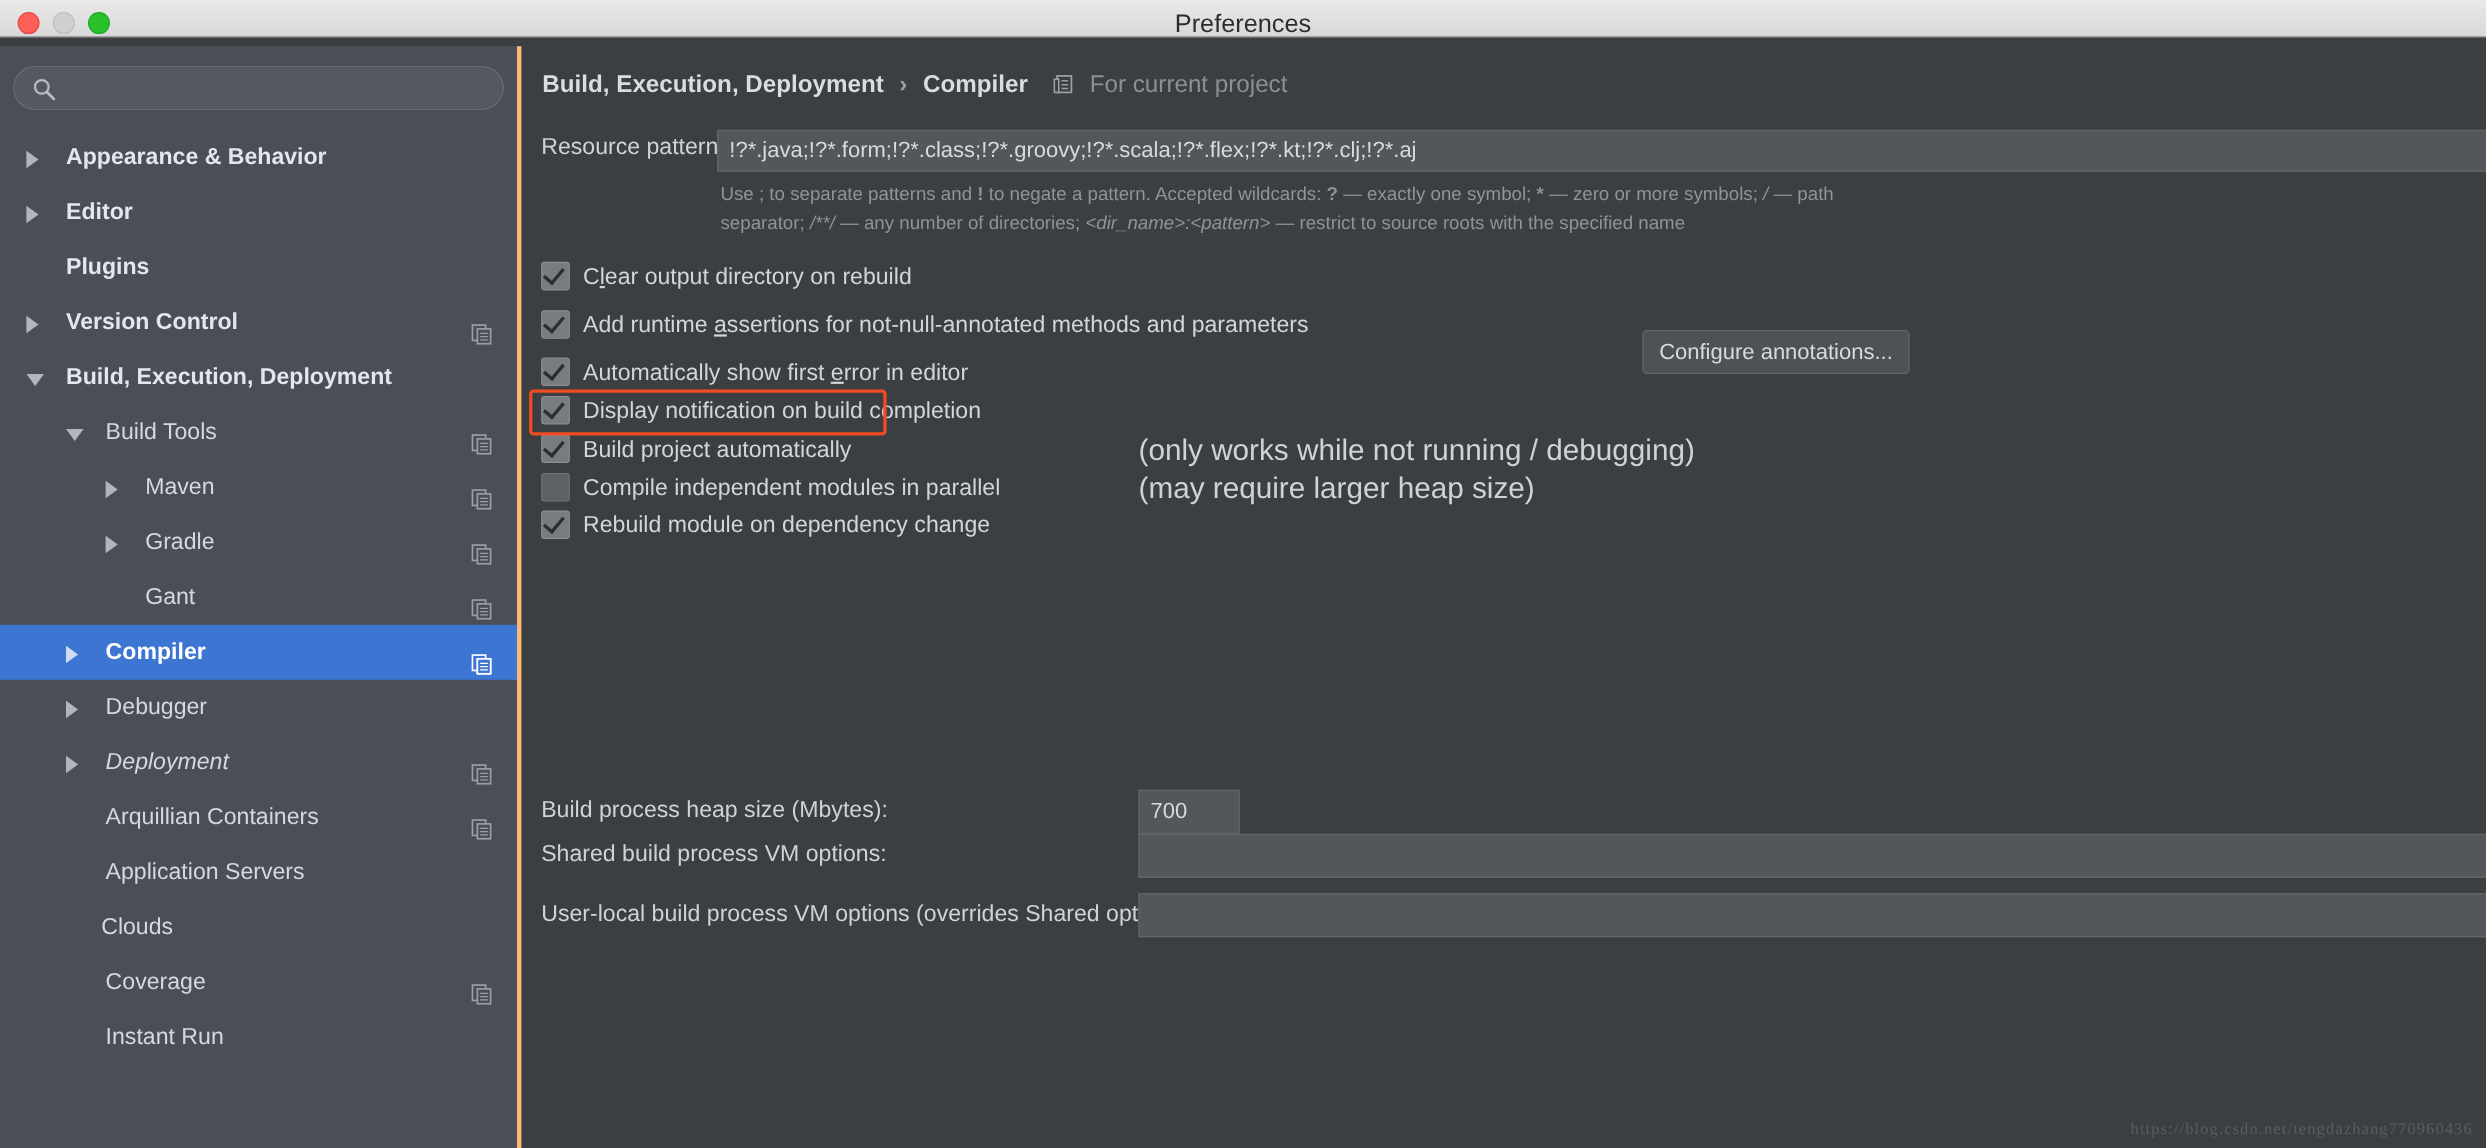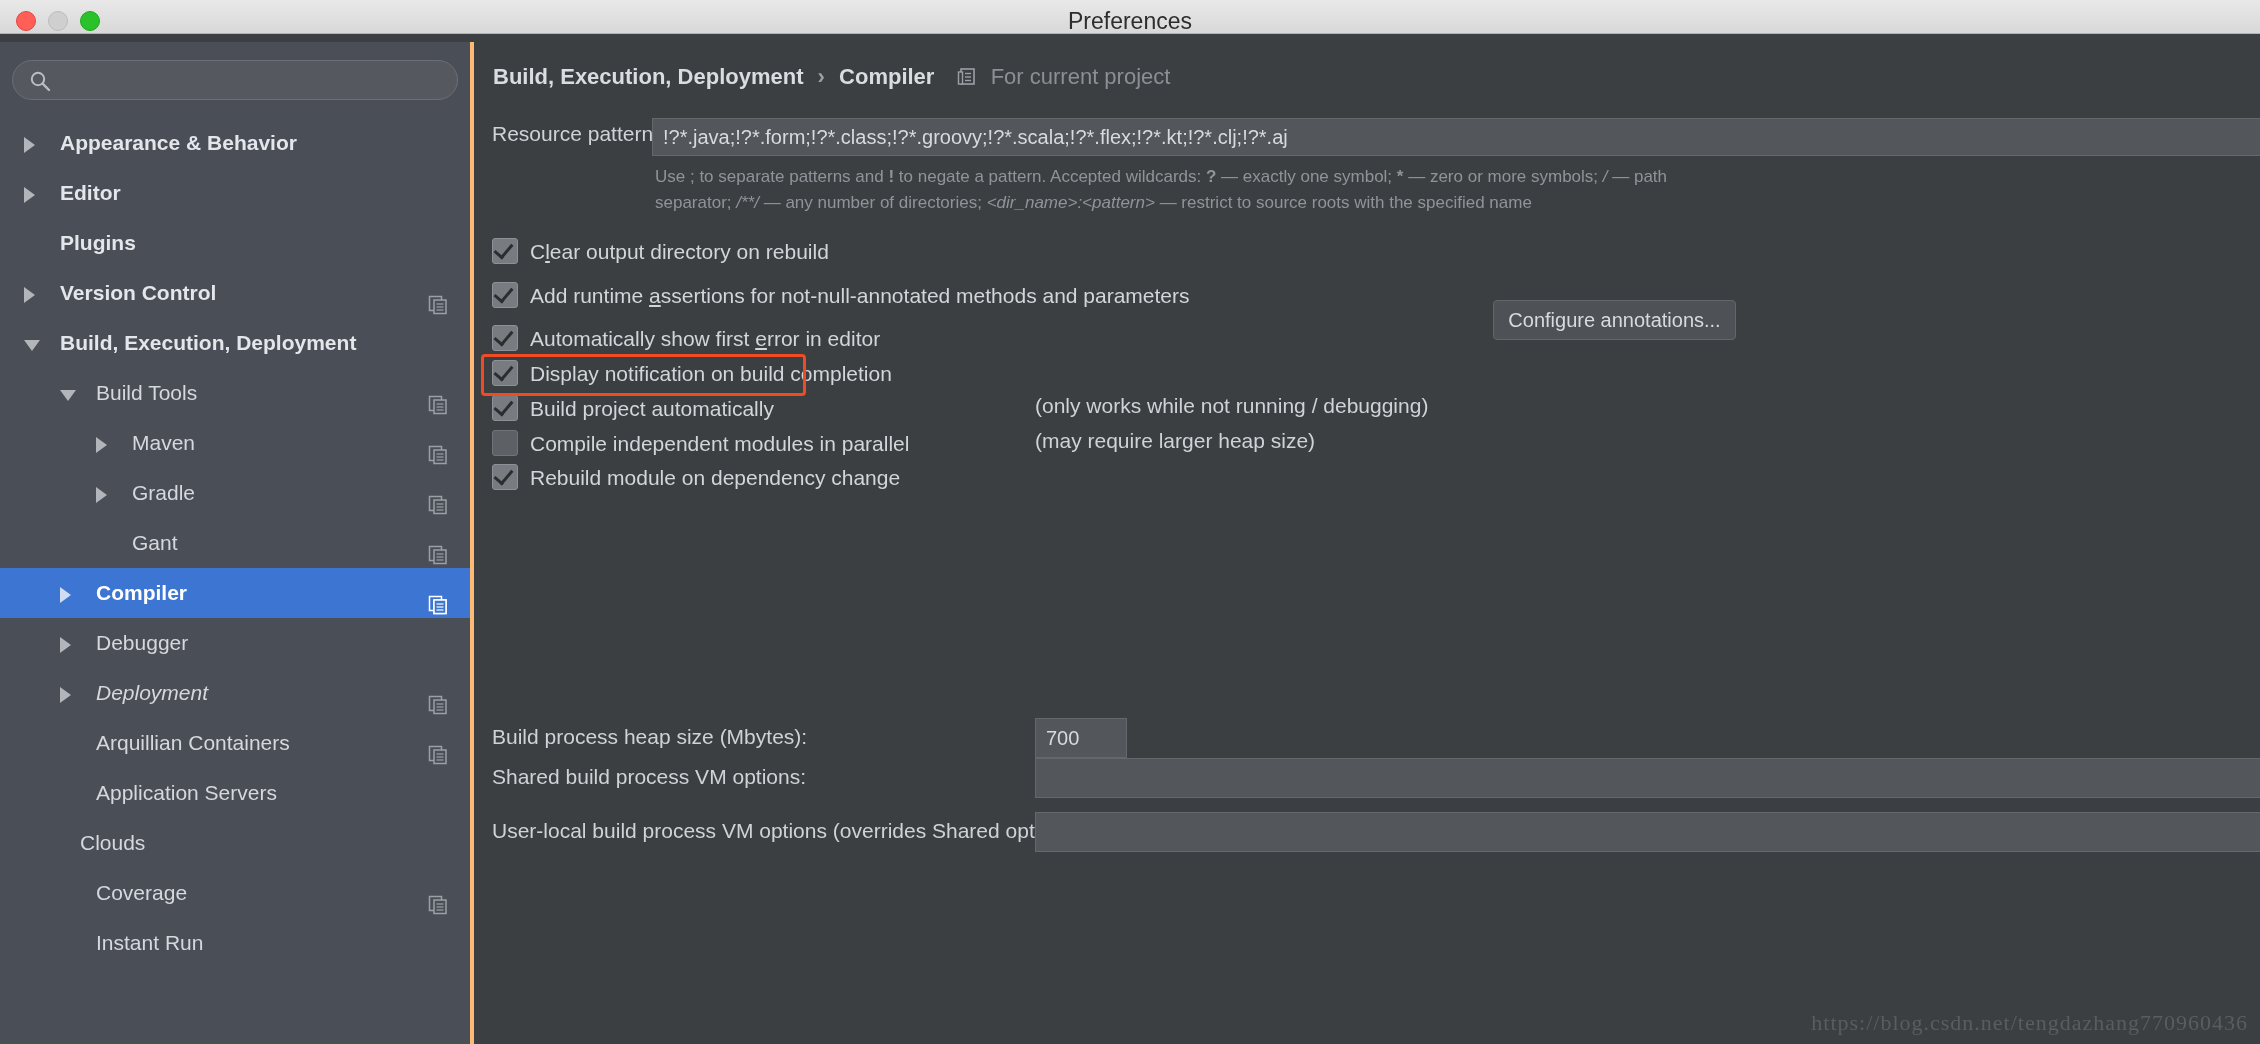--- a/index.html
+++ b/index.html
@@ -112,38 +112,38 @@
     position: absolute; left: 5px; top: 1px; width: 11px; height: 18px;
     border-right: 3px solid #2b2d2f; border-bottom: 3px solid #2b2d2f;
     transform: rotate(40deg);
   }
   .cblabel {
     position: absolute; left: 38px; top: 0; height: 34px; line-height: 32px;
     font-size: 21px; color: #d2d5d9; white-space: nowrap;
   }
   .cblabel u { text-decoration: underline; }
   .note {
-    position: absolute; font-size: 21px; color: #cfd2d6; white-space: nowrap;
+    position: absolute; font-size: 27px; color: #cfd2d6; white-space: nowrap;
   }
   #annot-btn {
     position: absolute; left: 1018px; top: 258px; width: 243px; height: 40px;
     background: #4e5256; border: 1px solid #62666b; border-radius: 4px;
     color: #d7dade; font-size: 20px; line-height: 38px; text-align: center;
     font-family: "Liberation Sans", sans-serif;
   }
 
   
   #redbox {
     position: absolute; left: 6px; top: 312px; width: 325px; height: 42px;
     border: 3px solid #f04b22; border-radius: 4px; pointer-events: none;
   }
 
   #watermark {
     position: absolute; right: 12px; bottom: 8px;
-    font-family: "Liberation Serif", serif; font-size: 22px;
+    font-family: "Liberation Serif", serif; font-size: 15px;
     color: #595d61; letter-spacing: 1px; white-space: nowrap;
   }
 </style>
 </head>
 <body>
 
 <div id="window">
 
   <div id="titlebar">
     <div id="traffic">
@@ -268,21 +268,21 @@
               <rect x="6" y="5" width="12" height="13.5" fill="#4a4e57" stroke="#9aa0a6" stroke-width="1.5"></rect>
               <line x1="8.5" y1="9" x2="15.5" y2="9" stroke="#9aa0a6" stroke-width="1.2"></line>
               <line x1="8.5" y1="12" x2="15.5" y2="12" stroke="#9aa0a6" stroke-width="1.2"></line>
               <line x1="8.5" y1="15" x2="15.5" y2="15" stroke="#9aa0a6" stroke-width="1.2"></line>
             </svg></span>
         </div>
         <div class="tnode">
           <span class="tlabel" style="left: 96px;">Application Servers</span>
         </div>
         <div class="tnode">
-          <span class="tlabel" style="left: 80px;">Clouds</span>
+          <span class="tlabel" style="left: 92px;">Clouds</span>
         </div>
         <div class="tnode">
           <span class="tlabel" style="left: 96px;">Coverage</span>
           <span class="copyicon"><svg width="20" height="20" viewBox="0 0 20 20">
               <rect x="1.5" y="1.5" width="12" height="14" fill="none" stroke="#9aa0a6" stroke-width="1.5"></rect>
               <rect x="6" y="5" width="12" height="13.5" fill="#4a4e57" stroke="#9aa0a6" stroke-width="1.5"></rect>
               <line x1="8.5" y1="9" x2="15.5" y2="9" stroke="#9aa0a6" stroke-width="1.2"></line>
               <line x1="8.5" y1="12" x2="15.5" y2="12" stroke="#9aa0a6" stroke-width="1.2"></line>
               <line x1="8.5" y1="15" x2="15.5" y2="15" stroke="#9aa0a6" stroke-width="1.2"></line>
             </svg></span>

